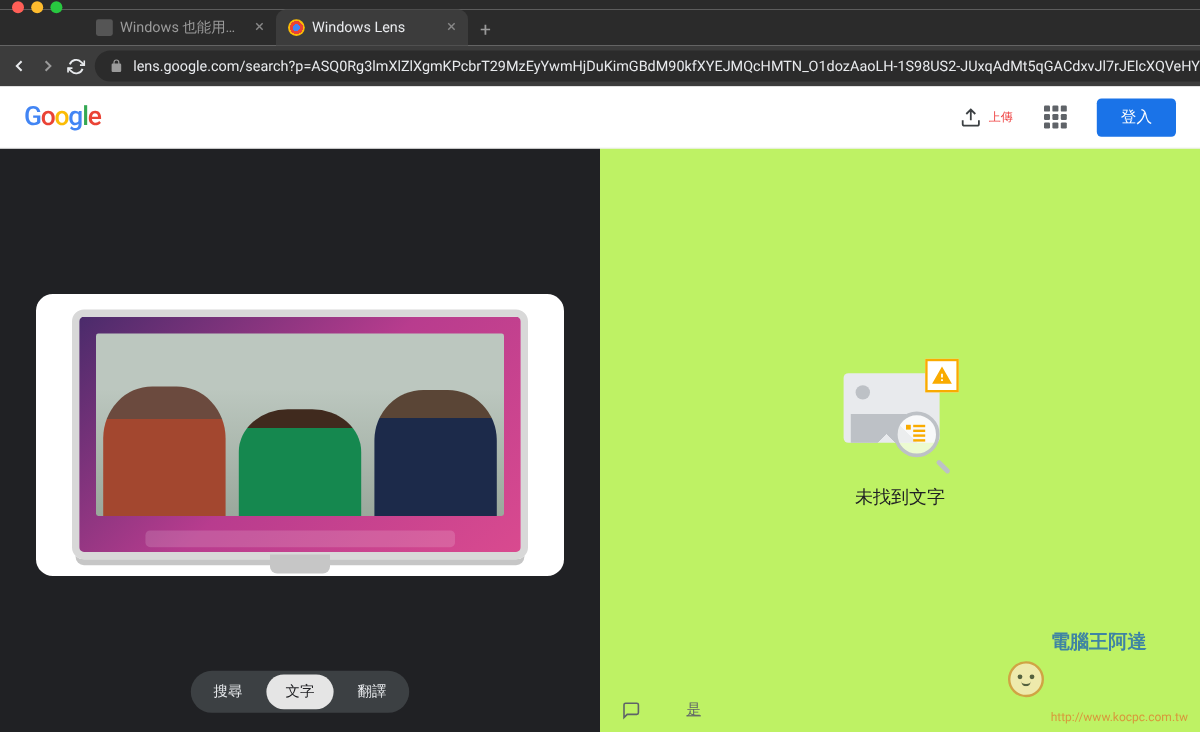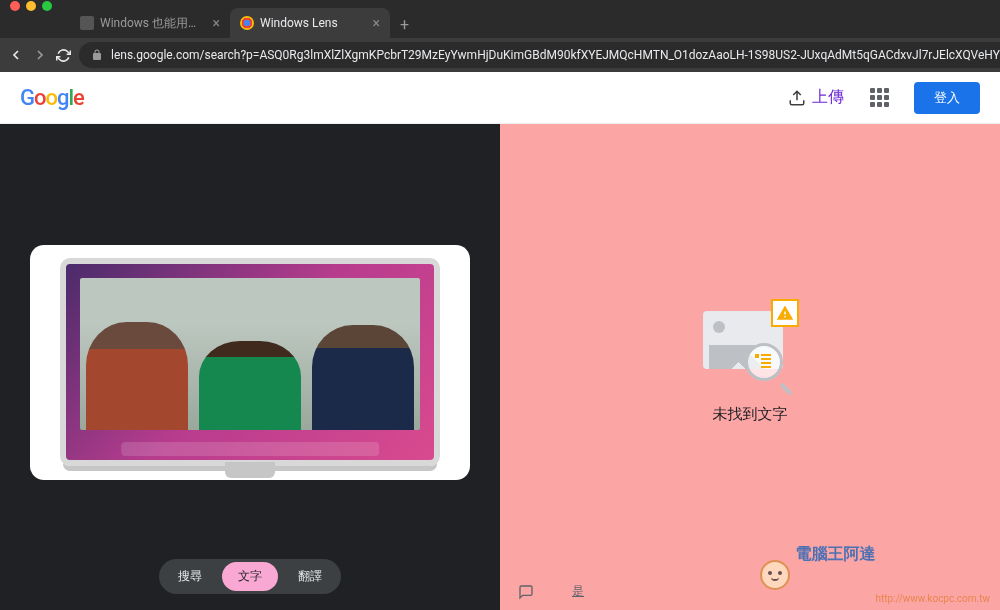--- a/index.html
+++ b/index.html
@@ -29,46 +29,46 @@
 .addr-bar { flex: 1; height: 26px; background: #2b2b2b; border-radius: 13px; display: flex; align-items: center; padding: 0 12px; color: #9a9a9a; font-size: 12px; gap: 8px; }
 .addr-bar .url { color: #e8eaed; white-space: nowrap; overflow: hidden; text-overflow: ellipsis; }
 .addr-bar .lock { color: #9a9a9a; }
 .profile-avatar { width: 22px; height: 22px; border-radius: 50%; background: #888; }
 
 
 .g-header { height: 52px; background: #fff; display: flex; align-items: center; padding: 0 20px; border-bottom: 1px solid #eee; }
 .g-logo { font-size: 22px; font-weight: 500; letter-spacing: -1px; display:flex; }
 .g-logo span:nth-child(1){color:#4285f4}.g-logo span:nth-child(2){color:#ea4335}.g-logo span:nth-child(3){color:#fbbc05}.g-logo span:nth-child(4){color:#4285f4}.g-logo span:nth-child(5){color:#34a853}.g-logo span:nth-child(6){color:#ea4335}
 .g-header .spacer { flex: 1; }
-.upload-btn { display: flex; align-items: center; gap: 6px; color: #6d28d9; font-size: 16px; padding: 6px 10px; }
+.upload-btn { display: flex; align-items: center; gap: 6px; color: #ef4444; font-size: 10px; padding: 6px 10px; }
 .apps-grid { width: 24px; height: 24px; display: grid; grid-template: repeat(3,5px)/repeat(3,5px); gap: 2px; padding: 2px; }
 .apps-grid i { background: #5f6368; border-radius: 1px; }
 .signin-btn { background: #1a73e8; color: #fff; padding: 7px 20px; border-radius: 4px; font-size: 13px; font-weight: 500; margin-left: 14px; }
 
 
 .main { display: flex; height: calc(610px - 8px - 30px - 34px - 52px); }
 .left-pane { width: 500px; background: #202124; display: flex; flex-direction: column; align-items: center; justify-content: center; position: relative; }
-.right-pane { width: 500px; background: #fca5a5; display: flex; flex-direction: column; align-items: center; justify-content: center; position: relative; }
+.right-pane { width: 500px; background: #bef264; display: flex; flex-direction: column; align-items: center; justify-content: center; position: relative; }
 
 
 .preview-card { width: 440px; height: 235px; background: #fff; border-radius: 14px; display: flex; align-items: center; justify-content: center; margin-top: -10px; }
 .monitor { width: 380px; height: 208px; background: linear-gradient(135deg, #4a2b6b, #b83c8e 50%, #d94a8f); border-radius: 10px; position: relative; border: 6px solid #d8d8d8; box-shadow: 0 8px 0 -3px #c6c6c6; }
 .monitor::after { content:""; position:absolute; bottom:-18px; left:50%; transform:translateX(-50%); width:50px; height:16px; background:#c6c6c6; border-radius: 0 0 6px 6px;}
 .photo { position:absolute; top:14px; left:14px; right:14px; bottom:30px; background: linear-gradient(180deg, #bcc7bf 30%, #9aa89c); border-radius:2px; overflow:hidden;}
 .people { position:absolute; bottom:0; left:0; right:0; height:75%; display:flex; justify-content:space-around; align-items:flex-end; }
 .person { width:30%; height:100%; border-radius: 40% 40% 0 0; }
 .person.p1 { background: linear-gradient(#6b4a3e 25%, #a3472f 25%); height:95%;}
 .person.p2 { background: linear-gradient(#402a1e 18%, #15884f 18%); height:78%;}
 .person.p3 { background: linear-gradient(#5a4536 22%, #1c2a4a 22%); height:92%;}
 .dock { position:absolute; bottom:4px; left:50%; transform:translateX(-50%); width:70%; height:14px; background:rgba(255,255,255,.15); border-radius:4px; }
 
 
 .mode-bar { position: absolute; bottom: 16px; display: flex; gap: 4px; background: #3c4043; border-radius: 18px; padding: 3px; }
 .chip { padding: 6px 16px; border-radius: 15px; font-size: 12px; color: #e8eaed; }
-.chip.active { background: #f9a8d4; color: #202124; font-weight:500;text-align:center; }
+.chip.active { background: #e5e5e5; color: #202124; font-weight:500;text-align:center; }
 
 
 .empty-icon { width: 110px; height: 80px; position: relative; margin-bottom: 20px; }
 .img-ph { position:absolute; top:6px; left:8px; width:80px; height:58px; background:#e8eaed; border-radius:4px; }
 .img-ph::before { content:""; position:absolute; top:10px; left:10px; width:12px; height:12px; background:#bdc1c6; border-radius:50%;}
 .img-ph::after { content:""; position:absolute; bottom:0; left:6px; right:6px; height:24px; background:linear-gradient(45deg, transparent 40%, #bdc1c6 40% 60%, transparent 60%), linear-gradient(-45deg, transparent 50%, #bdc1c6 50%); }
 .warn-badge { position:absolute; top:-6px; right:6px; width:28px; height:28px; background:#fff; border:2px solid #f9ab00; display:flex; align-items:center; justify-content:center; }
 .warn-badge svg { width:18px; height:18px; }
 .mag { position:absolute; bottom:-4px; right:14px; width:46px; height:46px; }
 .mag .circle { position:absolute; width:38px; height:38px; border:3px solid #bdc1c6; border-radius:50%; background:rgba(255,255,255,.7);}
@@ -80,21 +80,21 @@
 .empty-sub { font-size: 13px; color: #5f6368; }
 
 
 .feedback { position:absolute; bottom:10px; left:18px; display:flex; align-items:center; gap:8px; color:#5f6368; font-size:12px; }
 
 
 .watermark { position:absolute; bottom:6px; right:10px; display:flex; align-items:center; gap:6px; opacity:.75; }
 .wm-face { width:30px; height:30px; border-radius:50%; background:#ffe8c4; border:2px solid #d68a3a; position:relative;}
 .wm-face::before{content:"";position:absolute;top:9px;left:6px;width:4px;height:4px;background:#333;border-radius:50%;box-shadow:10px 0 #333;}
 .wm-face::after{content:"";position:absolute;bottom:7px;left:9px;width:8px;height:3px;border-bottom:2px solid #333;border-radius:0 0 6px 6px;}
-.wm-text { display:flex; flex-direction:row; line-height:1.1;}
+.wm-text { display:flex; flex-direction:column; line-height:1.1;}
 .wm-cn { color:#1560b8; font-weight:bold; font-size:16px; font-family: "Microsoft JhengHei", sans-serif;}
 .wm-url { color:#e07b2e; font-size:10px;margin-top:48px; }
 
 svg { display: block; }
 </style>
 </head>
 <body>
 
 <div class="window-chrome">
   <div class="dot red"></div>

